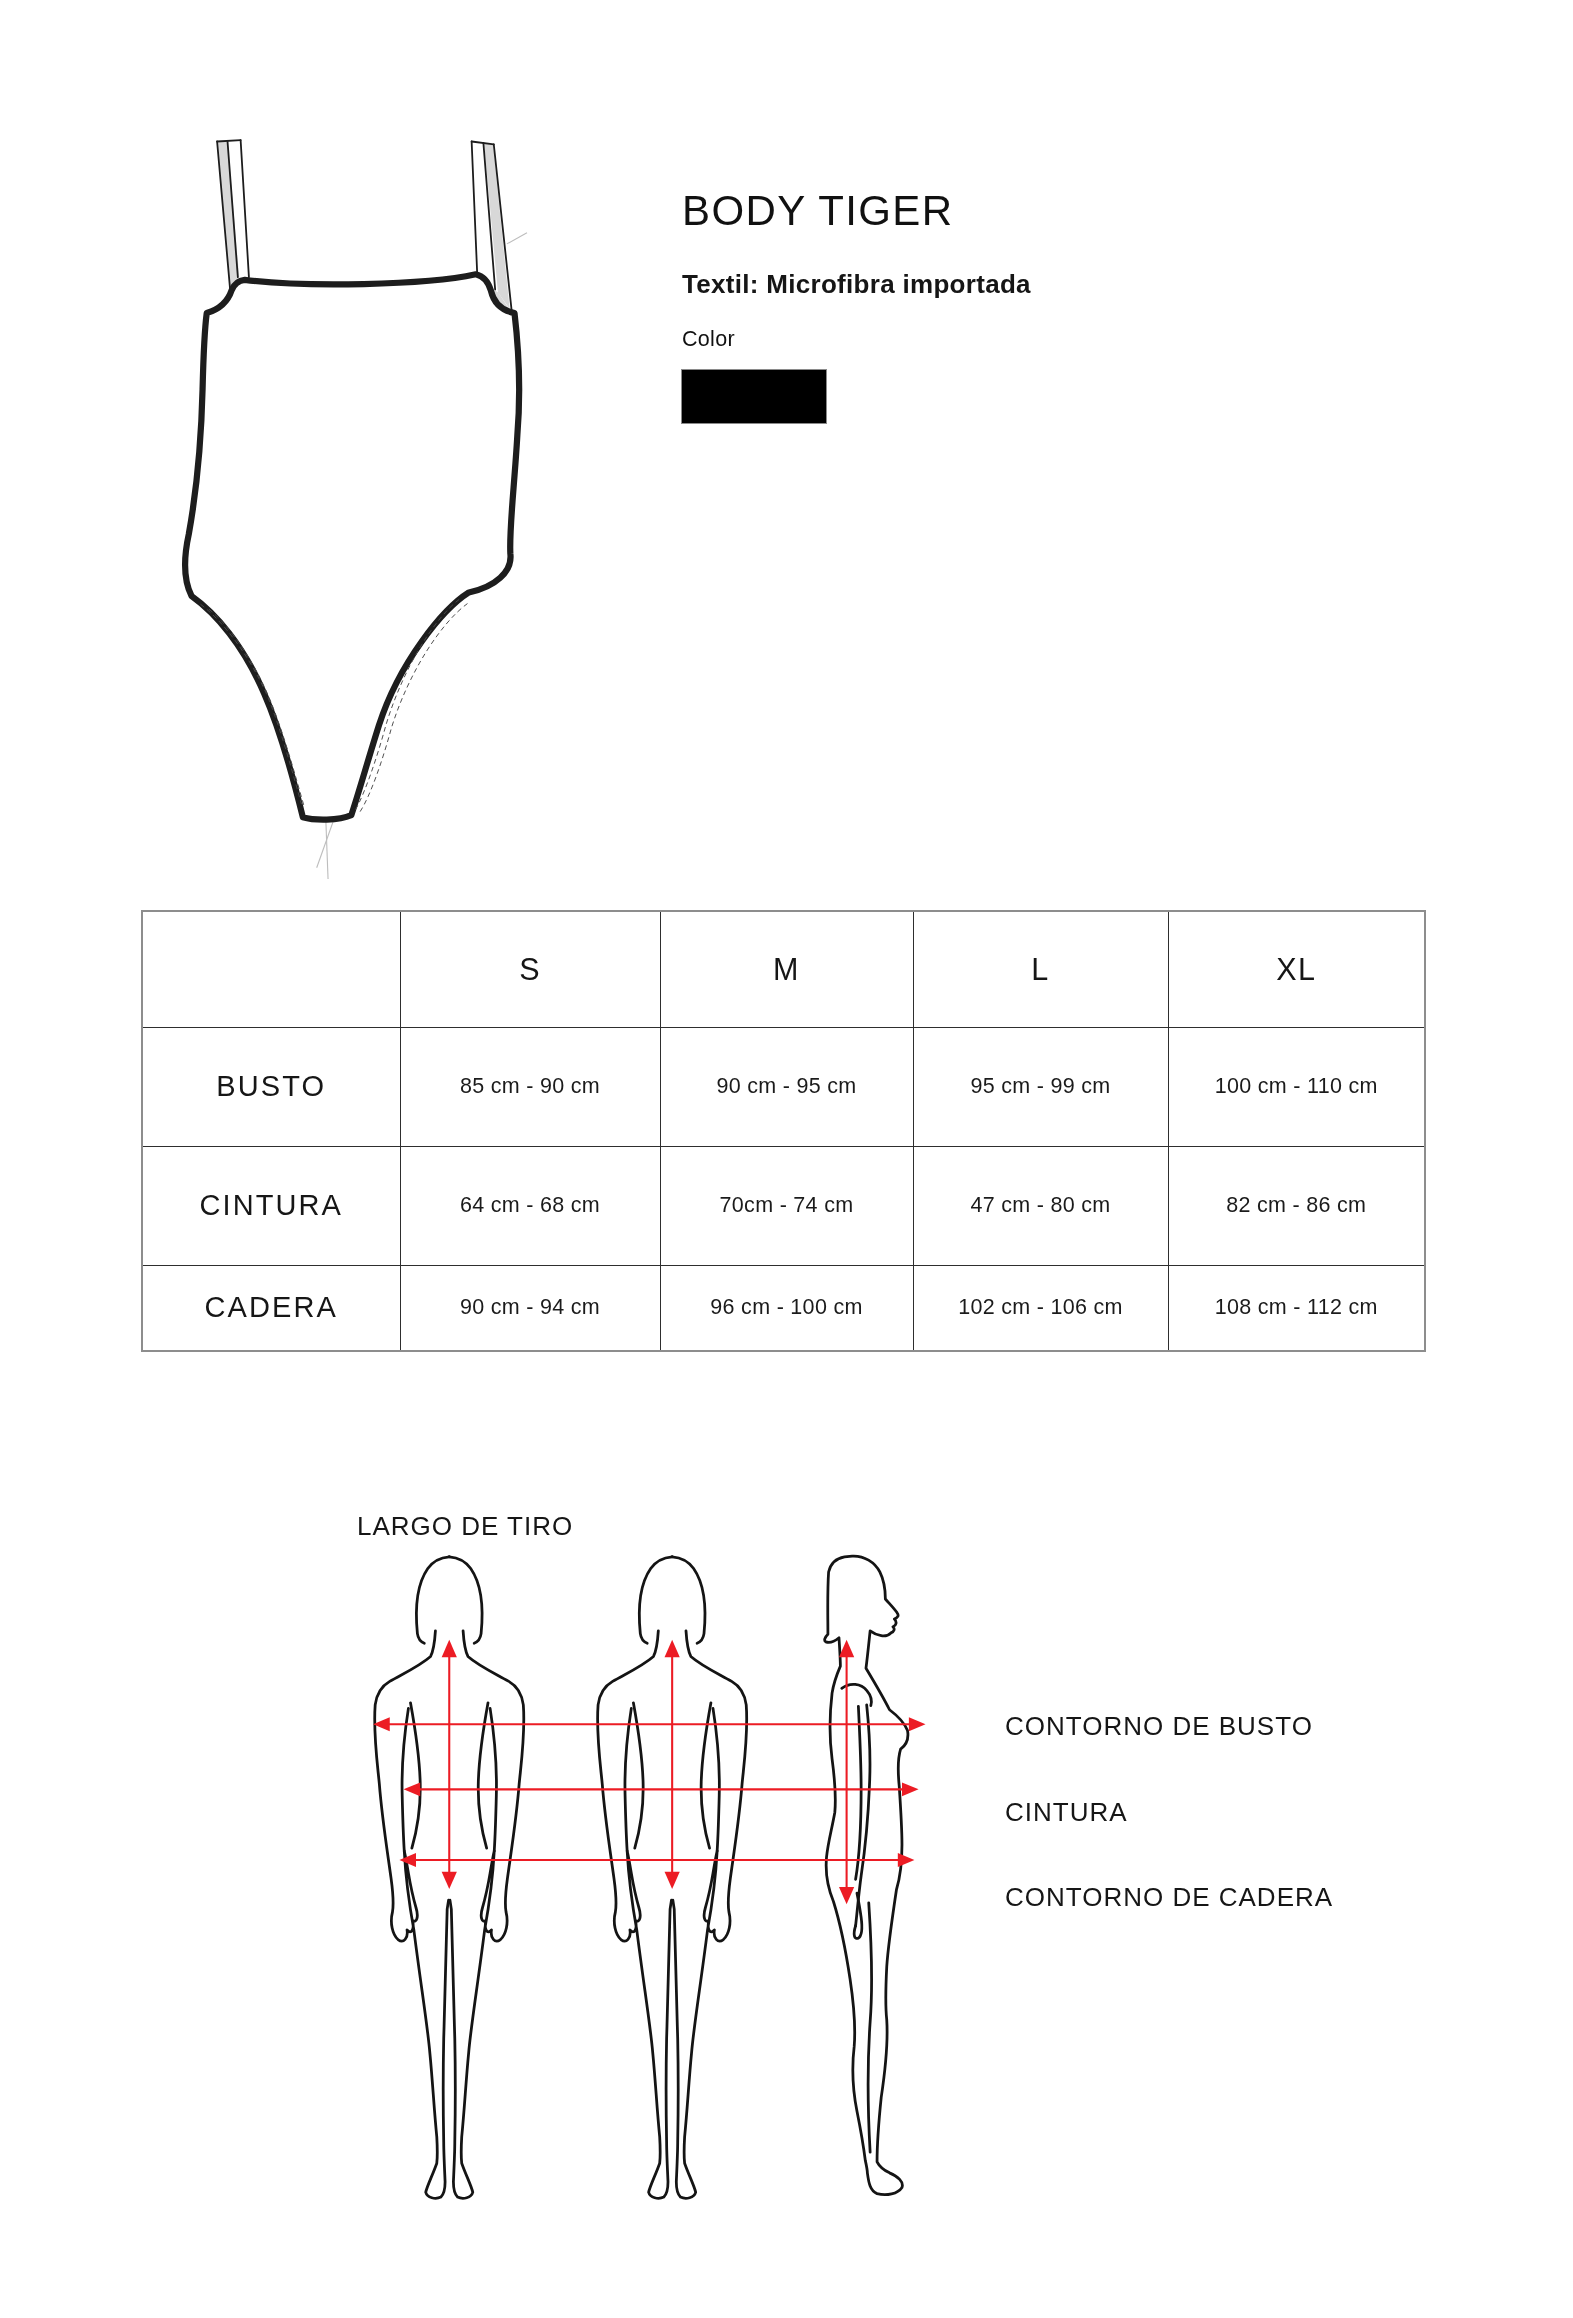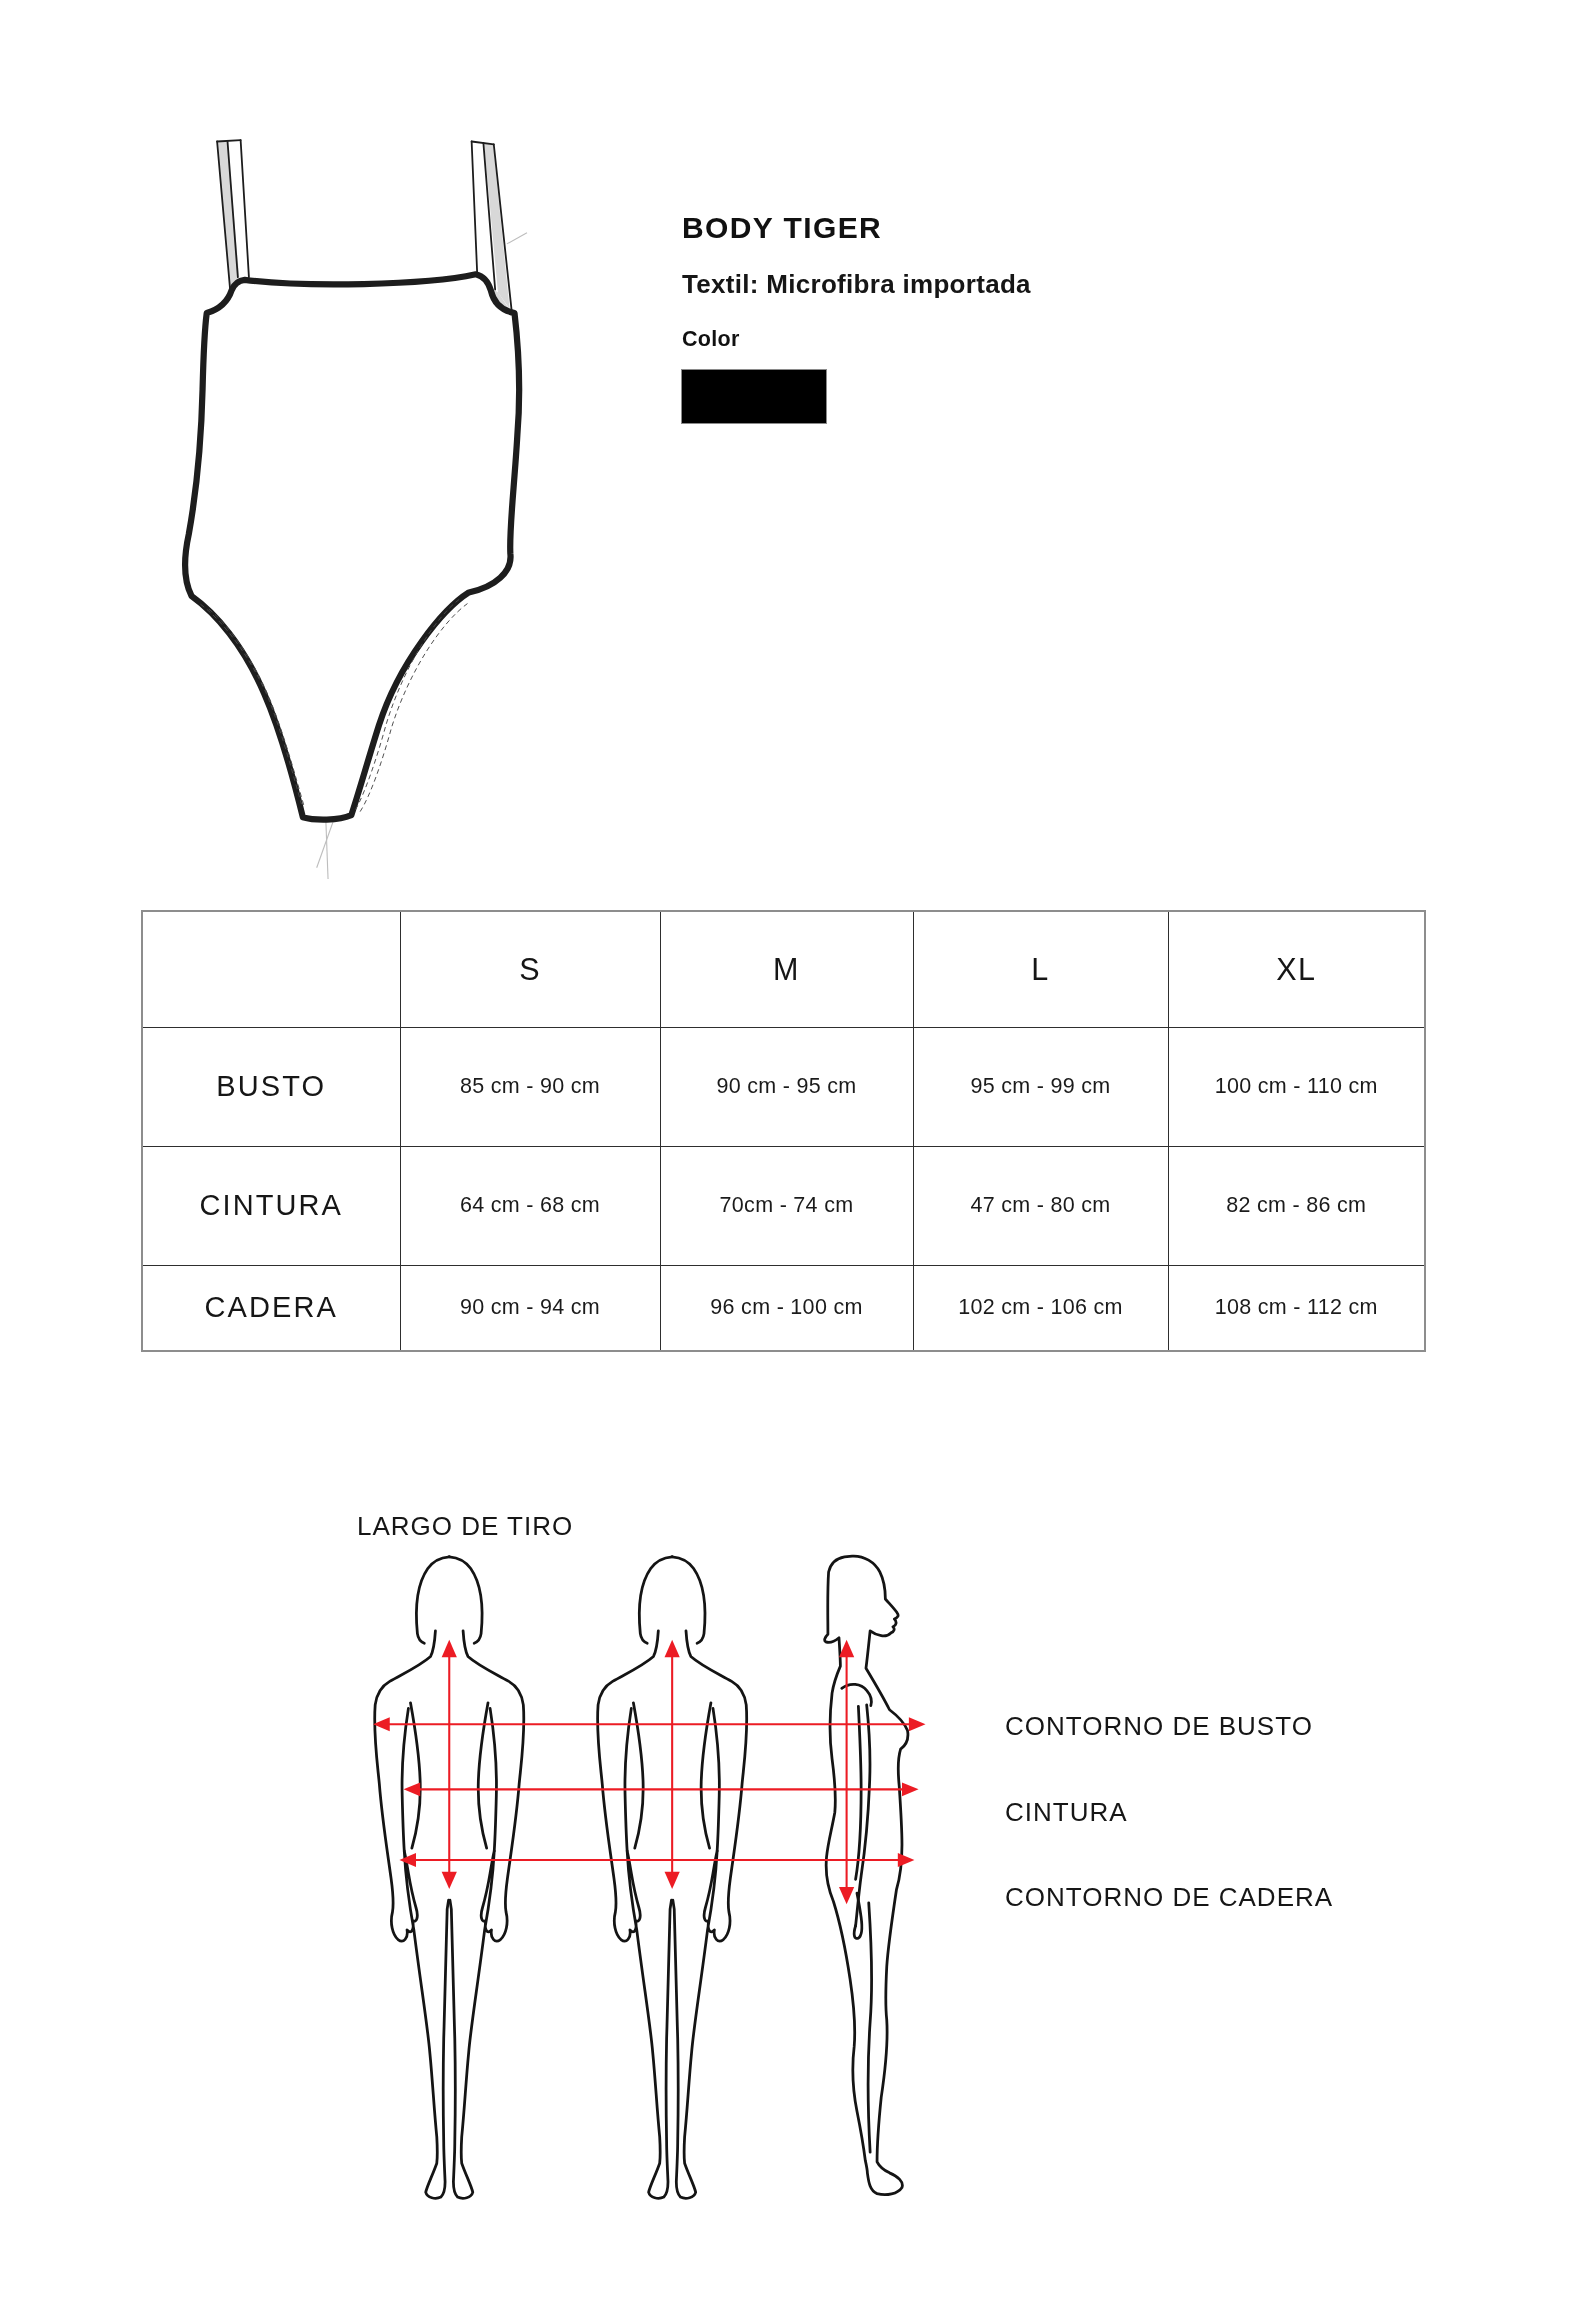--- a/index.html
+++ b/index.html
@@ -2,23 +2,23 @@
 <html style="font-size:11px"><head>
 <meta charset="utf-8">
 <style>
   html,body{margin:0;padding:0;}
   body{
     width:1574px;height:2319px;position:relative;background:#ffffff;
     font-family:"Liberation Sans", sans-serif;color:#1a1a1a;overflow:hidden;
   }
   .abs{position:absolute;}
   
-  #product-title{left:682px;top:187px;font-size:30px;letter-spacing:1.4px;font-weight:700;color:#111;margin-top:24px;}
+  #product-title{left:682px;top:187px;font-size:42px;letter-spacing:1.4px;font-weight:400;color:#111;}
   #product-textile{left:682px;top:269px;font-size:26px;letter-spacing:0.3px;font-weight:700;color:#161616;}
-  #color-label{left:682px;top:327px;font-size:21.5px;letter-spacing:0.3px;font-weight:700;color:#111;}
+  #color-label{left:682px;top:327px;font-size:21.5px;letter-spacing:0.3px;font-weight:400;color:#111;}
   #color-swatch{left:681px;top:369px;width:146px;height:55px;background:#000;border:0.7px solid #8a8a8a;box-sizing:border-box;}
   
   #size-table{
     left:141px;top:910px;width:1283px;height:442px;
     border-collapse:collapse;table-layout:fixed;
   }
   #size-table td,#size-table th{
     border:1.4px solid #2e2e2e;text-align:center;vertical-align:middle;
     font-weight:400;padding:0;
   }

